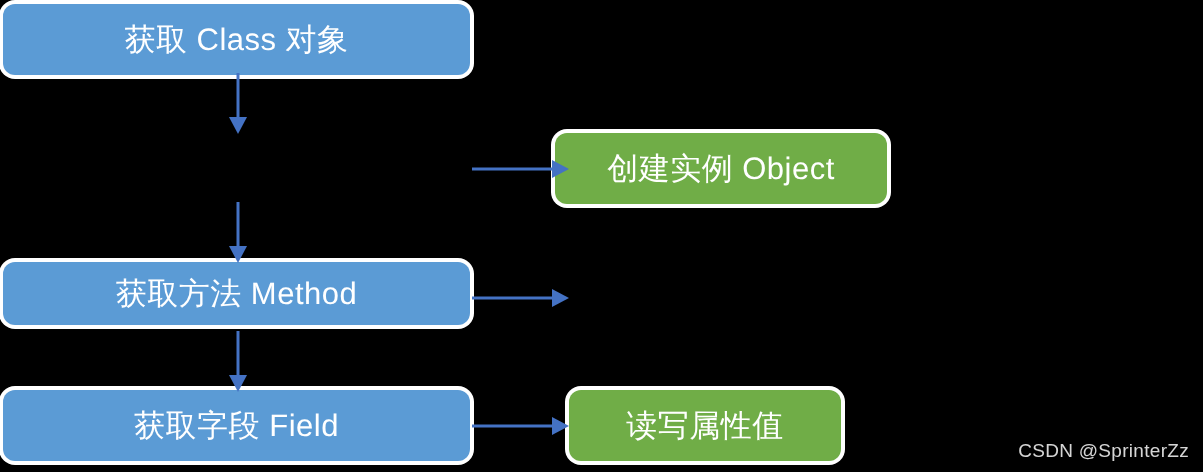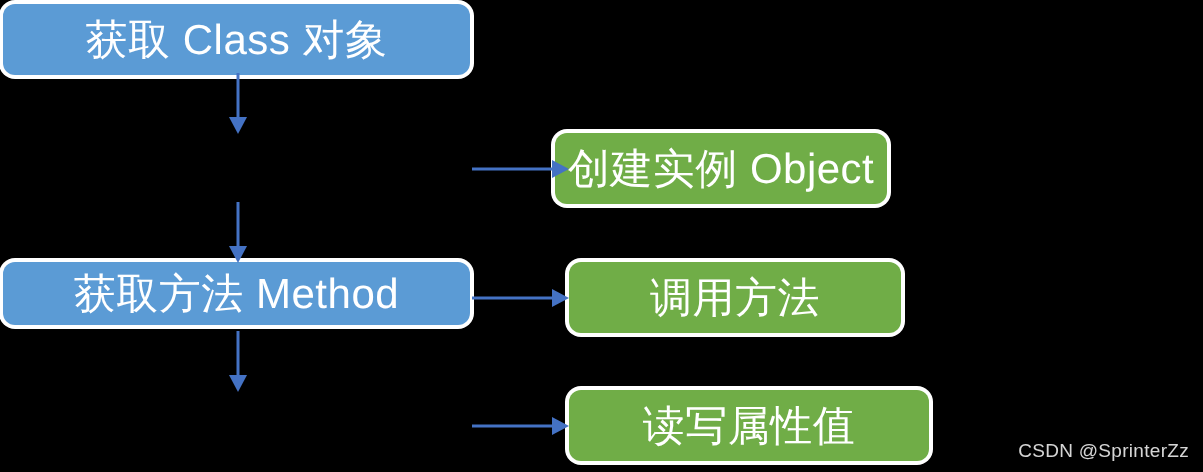--- a/index.html
+++ b/index.html
@@ -17,21 +17,21 @@
   }
 
   .node {
     position: absolute;
     box-sizing: border-box;
     display: flex;
     align-items: center;
     justify-content: center;
     border-radius: 12px;
     color: #ffffff;
-    font-size: 42px;
+    font-size: 31px;
     font-weight: 400;
     letter-spacing: 0.5px;
     line-height: 1;
     white-space: nowrap;
     box-shadow: 0 0 0 4px #ffffff;
     text-rendering: geometricPrecision;
   }
 
   .node.blue { background: #5b9bd5; }
   .node.green { background: #70ad47; }
@@ -66,30 +66,30 @@
 
   <div class="node blue" style="left:3px; top:4px; width:467px; height:71px;">
     <span class="node-label">获取 Class 对象</span>
   </div>
 
 
   <div class="node blue" style="left:3px; top:262px; width:467px; height:63px;">
     <span class="node-label">获取方法 Method</span>
   </div>
 
+  <div class="node blue" style="left:3px; top:390px; width:467px; height:71px;">
+    <span class="node-label">获取字段 Field</span>
+  </div>
 
   <div class="node green" style="left:555px; top:133px; width:332px; height:71px;">
     <span class="node-label">创建实例 Object</span>
   </div>
 
-  <div class="node green" style="left:569px; top:262px; width:332px; height:71px;">
-    <span class="node-label">调用方法</span>
-  </div>
 
-  <div class="node green" style="left:569px; top:390px; width:360px; height:71px;">
+  <div class="node green" style="left:569px; top:390px; width:272px; height:71px;">
     <span class="node-label">读写属性值</span>
   </div>
 
   <svg class="arrow-v" style="left:222px; top:73px; width:32px; height:64px;" viewBox="0 0 32 64">
     <line x1="16" y1="0" x2="16" y2="48" stroke="#4472c4" stroke-width="3"></line>
     <polygon points="16,61 7,44 25,44" fill="#4472c4"></polygon>
   </svg>
 
   <svg class="arrow-v" style="left:222px; top:202px; width:32px; height:64px;" viewBox="0 0 32 64">
     <line x1="16" y1="0" x2="16" y2="48" stroke="#4472c4" stroke-width="3"></line>

